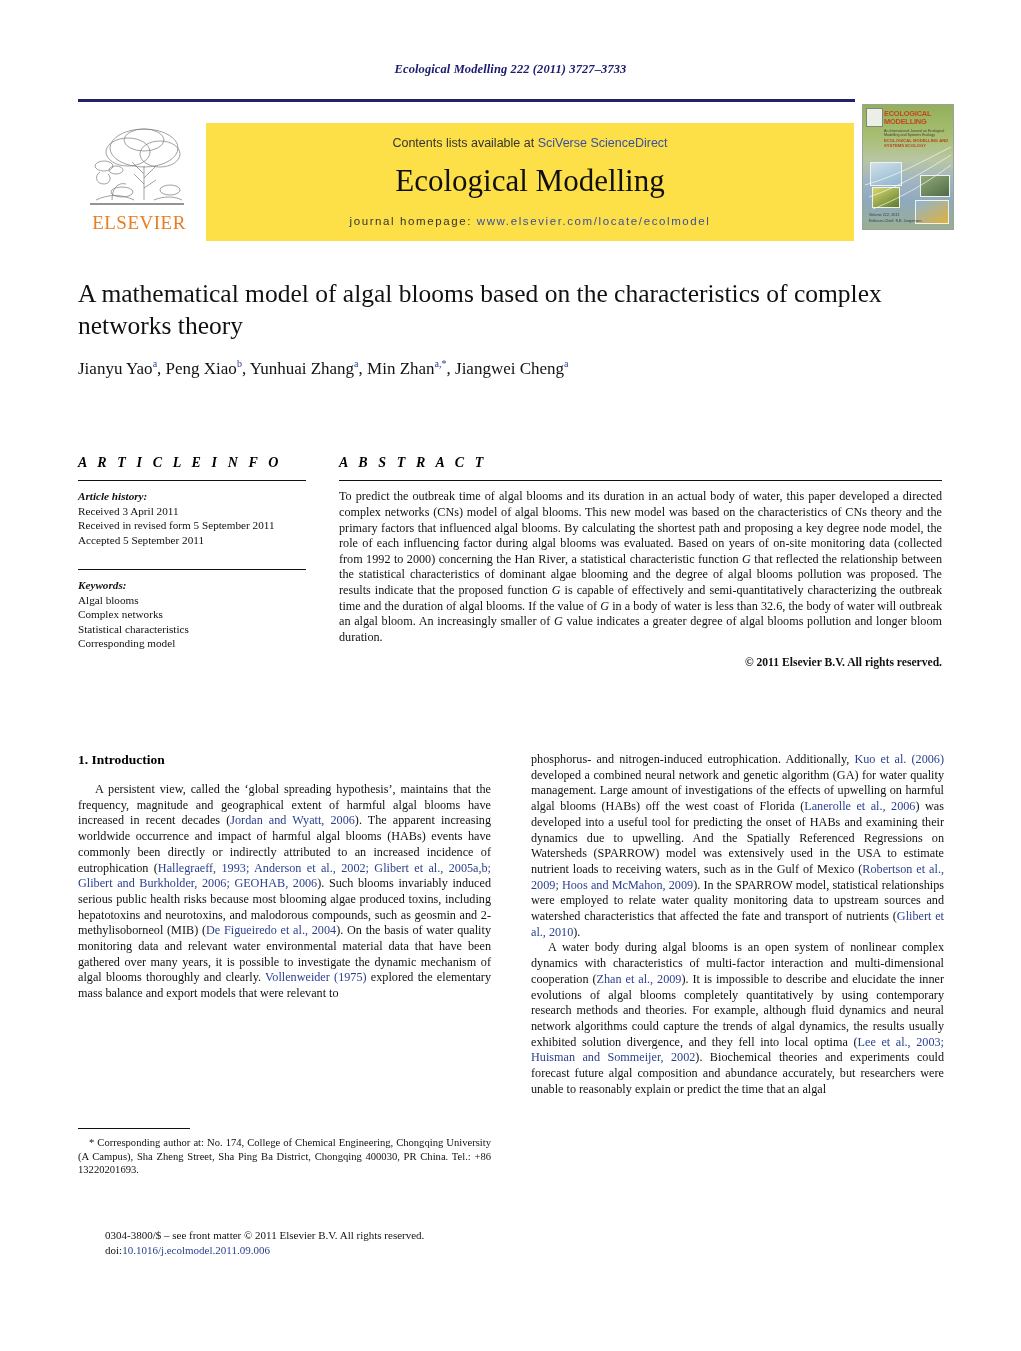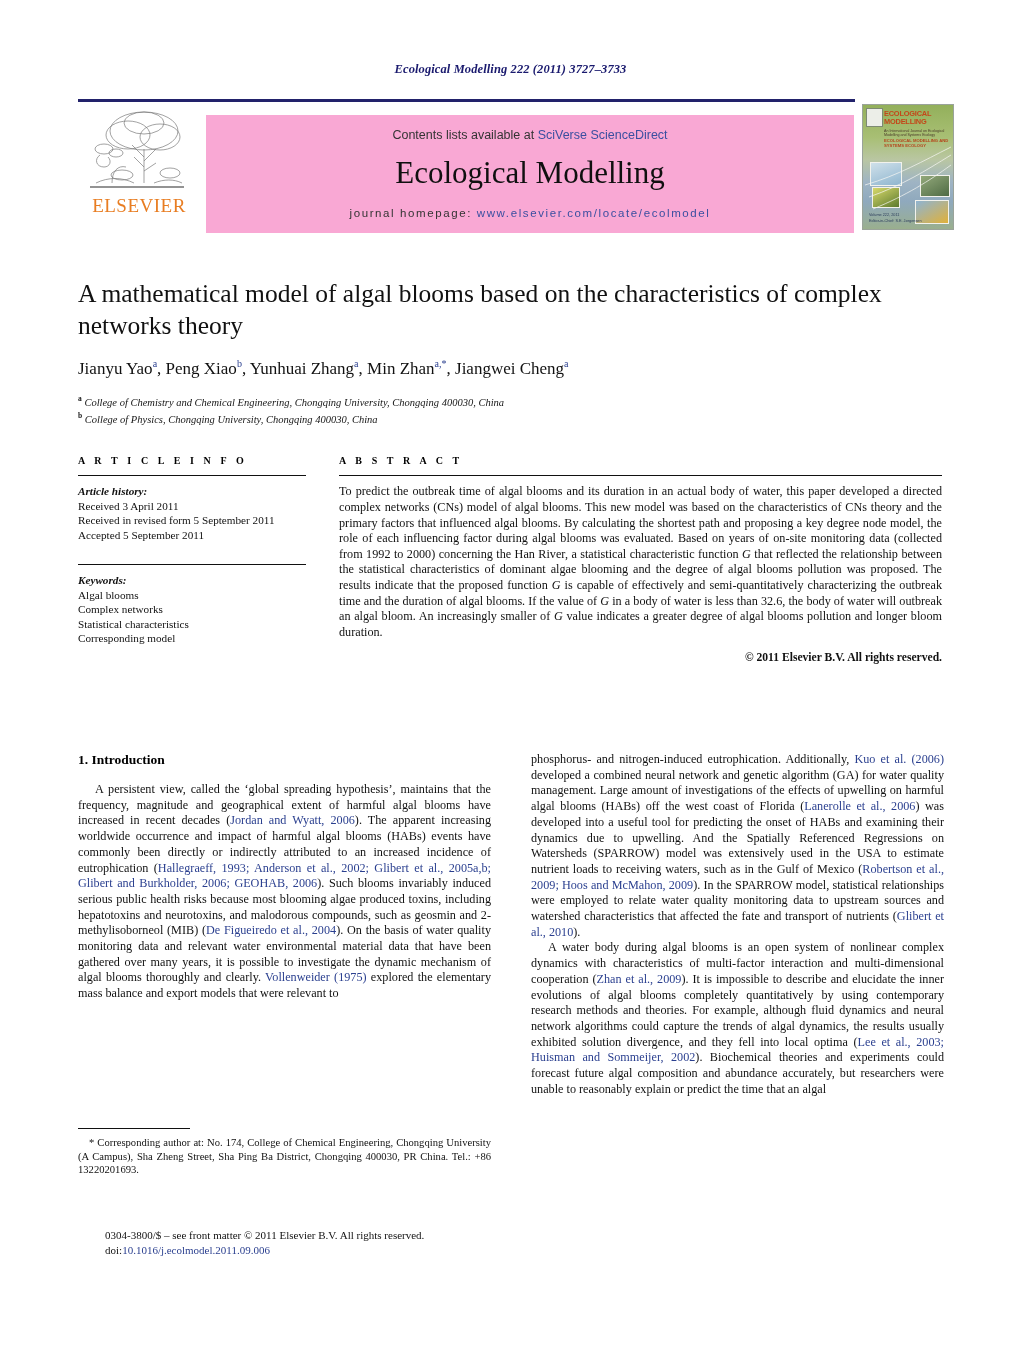--- a/index.html
+++ b/index.html
@@ -46,21 +46,21 @@
   }
   .masthead-rule {
     position: absolute;
     left: 0; top: 0;
     width: 777px;
     height: 2.5px;
     background: #22226b;
   }
   .elsevier-logo {
     position: absolute;
-    left: 0; top: 4px;
+    left: 0; top: 21px;
     width: 122px;
     height: 118px;
   }
   .tree-box {
     position: absolute;
     left: 4px; top: 2px;
     width: 110px;
     height: 88px;
     overflow: hidden;
   }
@@ -69,24 +69,24 @@
     left: 0; top: 92px;
     width: 122px;
     text-align: center;
     font-family: "Liberation Serif", serif;
     font-size: 19px;
     letter-spacing: 0.5px;
     color: #e87d22;
   }
   .banner {
     position: absolute;
-    left: 128px; top: 16px;
+    left: 128px; top: 24px;
     width: 648px;
     height: 118px;
-    background: #f9a8d4;
+    background: #fde047;
   }
   .banner-contents {
     position: absolute;
     left: 0; top: 13px;
     width: 648px;
     text-align: center;
     font-family: "Liberation Sans", sans-serif;
     font-size: 12.5px;
     color: #333333;
   }
@@ -237,23 +237,24 @@
     width: 228px;
   }
   .col-abs {
     position: absolute;
     left: 261px; top: 0;
     width: 603px;
   }
   .sec-label {
     font-family: "Liberation Serif", serif;
     font-weight: bold;
-    font-size: 10px;
+    font-size: 14px;
     letter-spacing: 3.6px;
     color: #000;
+    font-style: italic;
   }
   .hr-thin {
     height: 1.4px;
     background: #111;
     margin: 9px 0 8px 0;
   }
   .info-group {
     font-family: "Liberation Serif", serif;
     font-size: 11.2px;
     line-height: 14.4px;
@@ -423,24 +424,20 @@
 
   <div class="title-block">
     <h1 class="art-title">A mathematical model of algal blooms based on the characteristics of complex networks theory</h1>
     <div class="authors">
       <span><span>Jianyu Yao</span><sup>a</sup></span>,
       <span><span>Peng Xiao</span><sup>b</sup></span>,
       <span><span>Yunhuai Zhang</span><sup>a</sup></span>,
       <span><span>Min Zhan</span><sup>a,*</sup></span>,
       <span><span>Jiangwei Cheng</span><sup>a</sup></span>
     </div>
-    <div class="affils">
-      <div><sup>a</sup> <span>College of Chemistry and Chemical Engineering, Chongqing University, Chongqing 400030, China</span></div>
-      <div><sup>b</sup> <span>College of Physics, Chongqing University, Chongqing 400030, China</span></div>
-    </div>
   </div>
 
   <div class="infoabs">
 
     <div class="col-info">
       <div class="sec-label">A R T I C L E   I N F O</div>
       <div class="hr-thin"></div>
       <div class="info-group">
         <div class="lead">Article history:</div>
         <div>Received 3 April 2011</div>

